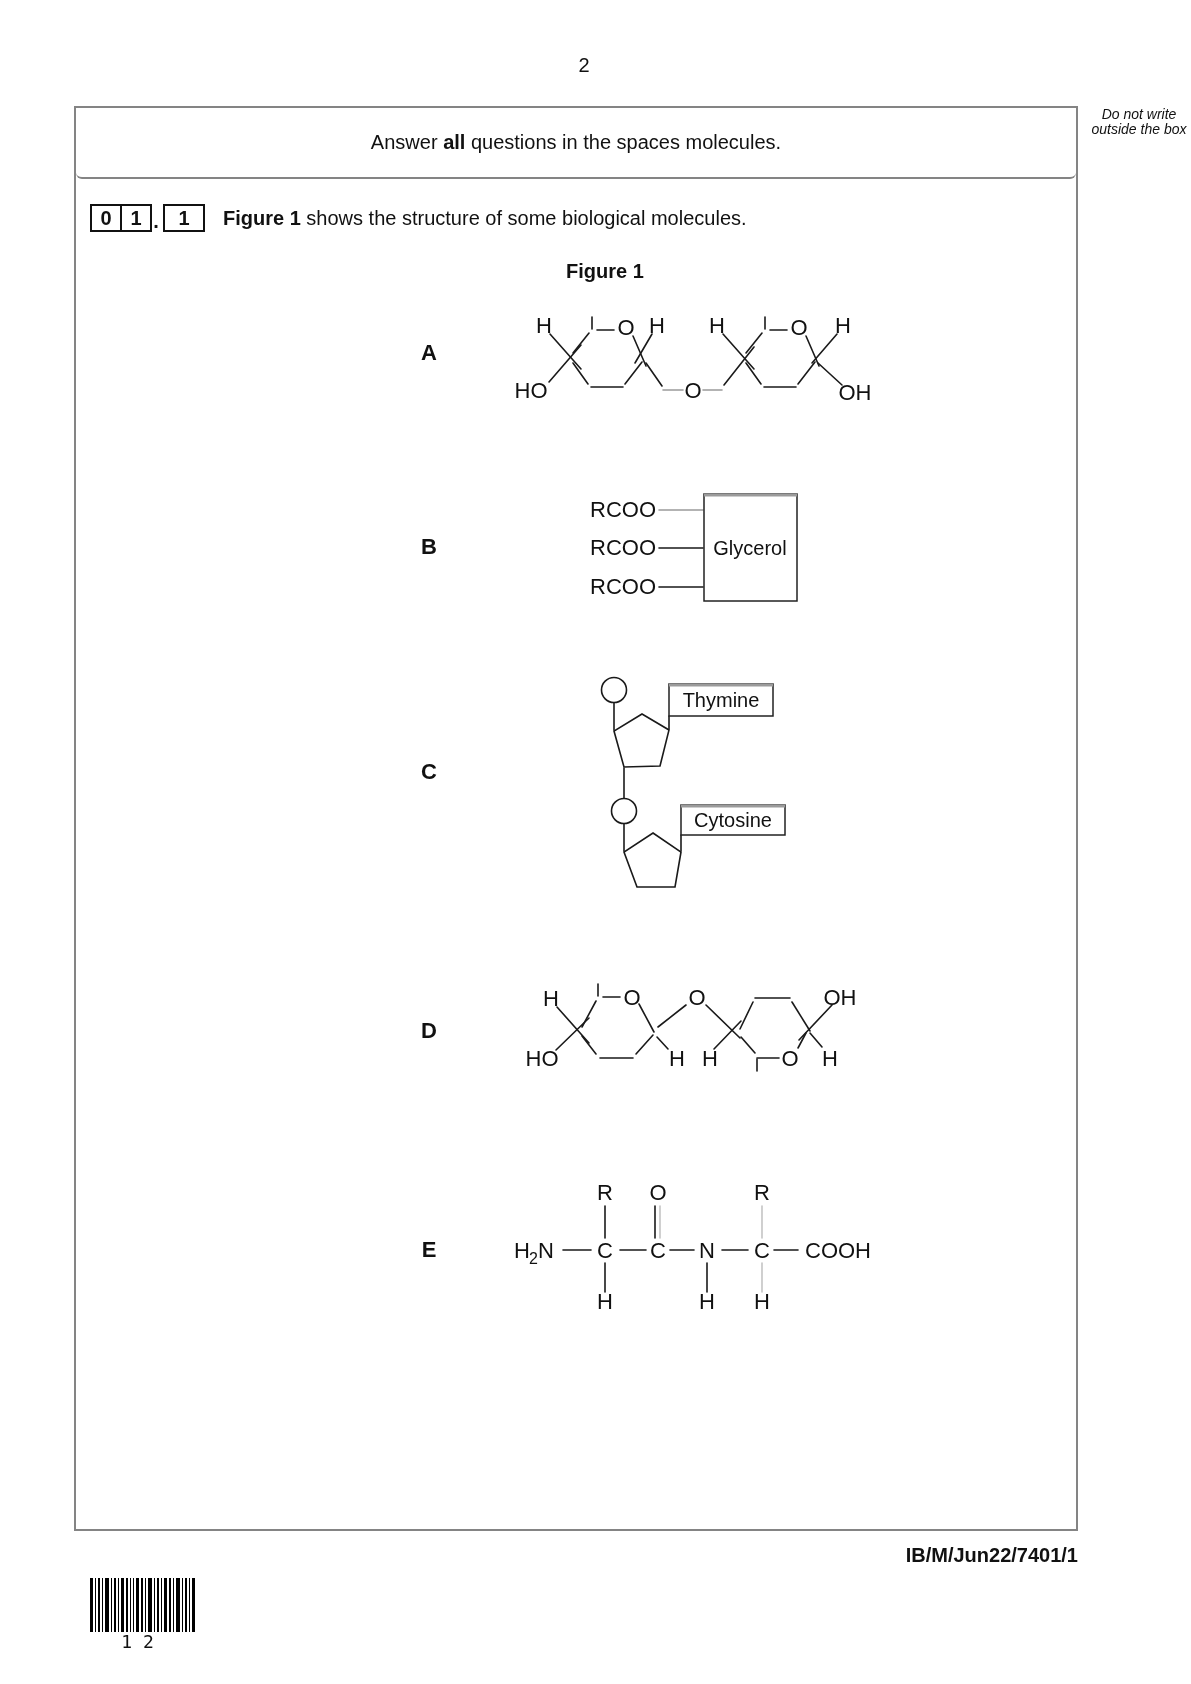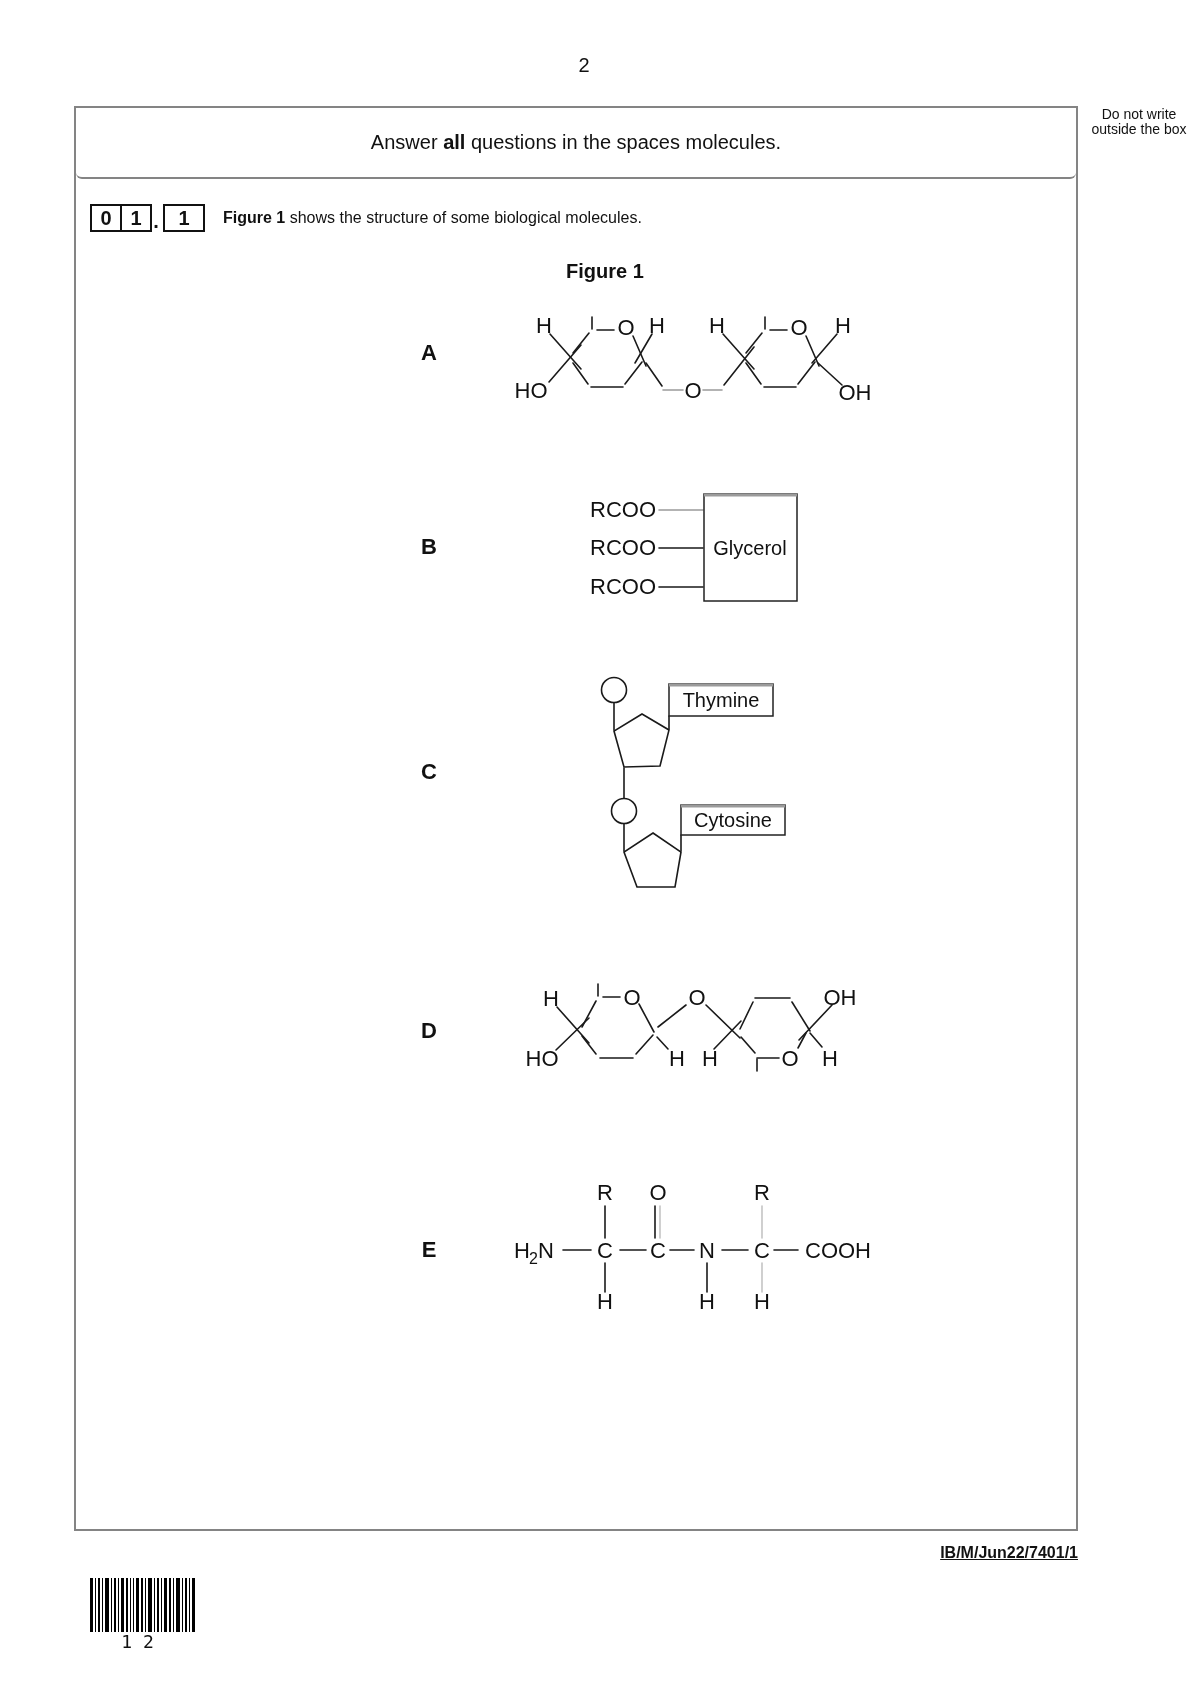--- a/index.html
+++ b/index.html
@@ -3,32 +3,32 @@
 <meta charset="utf-8">
 <style>
   html,body{margin:0;padding:0;}
   body{
     width:1191px;height:1684px;position:relative;background:#ffffff;
     font-family:"Liberation Sans", sans-serif;color:#111;overflow:hidden;
   }
   .abs{position:absolute;}
   .page-number{top:54px;left:564px;width:40px;text-align:center;font-size:20px;}
   .side-note{top:107px;left:1089px;width:100px;text-align:center;
-             font-size:14px;line-height:15px;}
+             font-size:14px;font-style:italic;line-height:15px;}
   .main-box{top:106px;left:74px;width:1000px;height:1421px;border:2px solid #848484;}
   .header-band{height:69px;border-bottom:2px solid #848484;display:flex;
                align-items:center;justify-content:center;font-size:20px;border-radius:6px;}
   .qnum-box{top:204px;height:24px;border:2px solid #111;display:flex;}
   .qnum-box .cell{width:28px;text-align:center;font-weight:bold;font-size:20px;line-height:24px;}
   .qnum-box .cell.first{border-right:2px solid #111;}
   .qnum-dot{top:210px;left:151px;width:10px;font-weight:bold;font-size:20px;line-height:22px;text-align:center;}
-  .q-text{top:206px;left:223px;font-size:16px;line-height:24px;white-space:nowrap;}
+  .q-text{top:206px;left:223px;font-size:20px;line-height:24px;white-space:nowrap;}
   .fig-title{top:260px;left:545px;width:120px;text-align:center;font-weight:bold;font-size:20px;line-height:22px;}
   .mol-letter{left:415px;width:28px;text-align:center;font-weight:bold;font-size:22px;line-height:22px;}
-  .footer-code{top:1544px;left:878px;width:200px;text-align:right;font-weight:bold;font-size:16px;text-decoration:underline;}
+  .footer-code{top:1544px;left:878px;width:200px;text-align:right;font-weight:bold;font-size:20px;}
   .barcode-label{top:1631px;left:100px;width:75px;text-align:center;
                  font-family:"DejaVu Sans Mono", monospace;font-size:18px;}
   svg{position:absolute;overflow:visible;}
   svg text{font-family:"Liberation Sans", sans-serif;fill:#111;}
   .chem{font-size:22px;}
   .chem-sub{font-size:16px;}
   .boxlabel{font-size:20px;}
   .bond{stroke:#1a1a1a;stroke-width:1.6;fill:none;stroke-linecap:round;}
   .bond-light{stroke:#9b9b9b;stroke-width:1.6;fill:none;stroke-linecap:round;}
   .bond-lighter{stroke:#c4c4c4;stroke-width:1.6;fill:none;stroke-linecap:round;}

